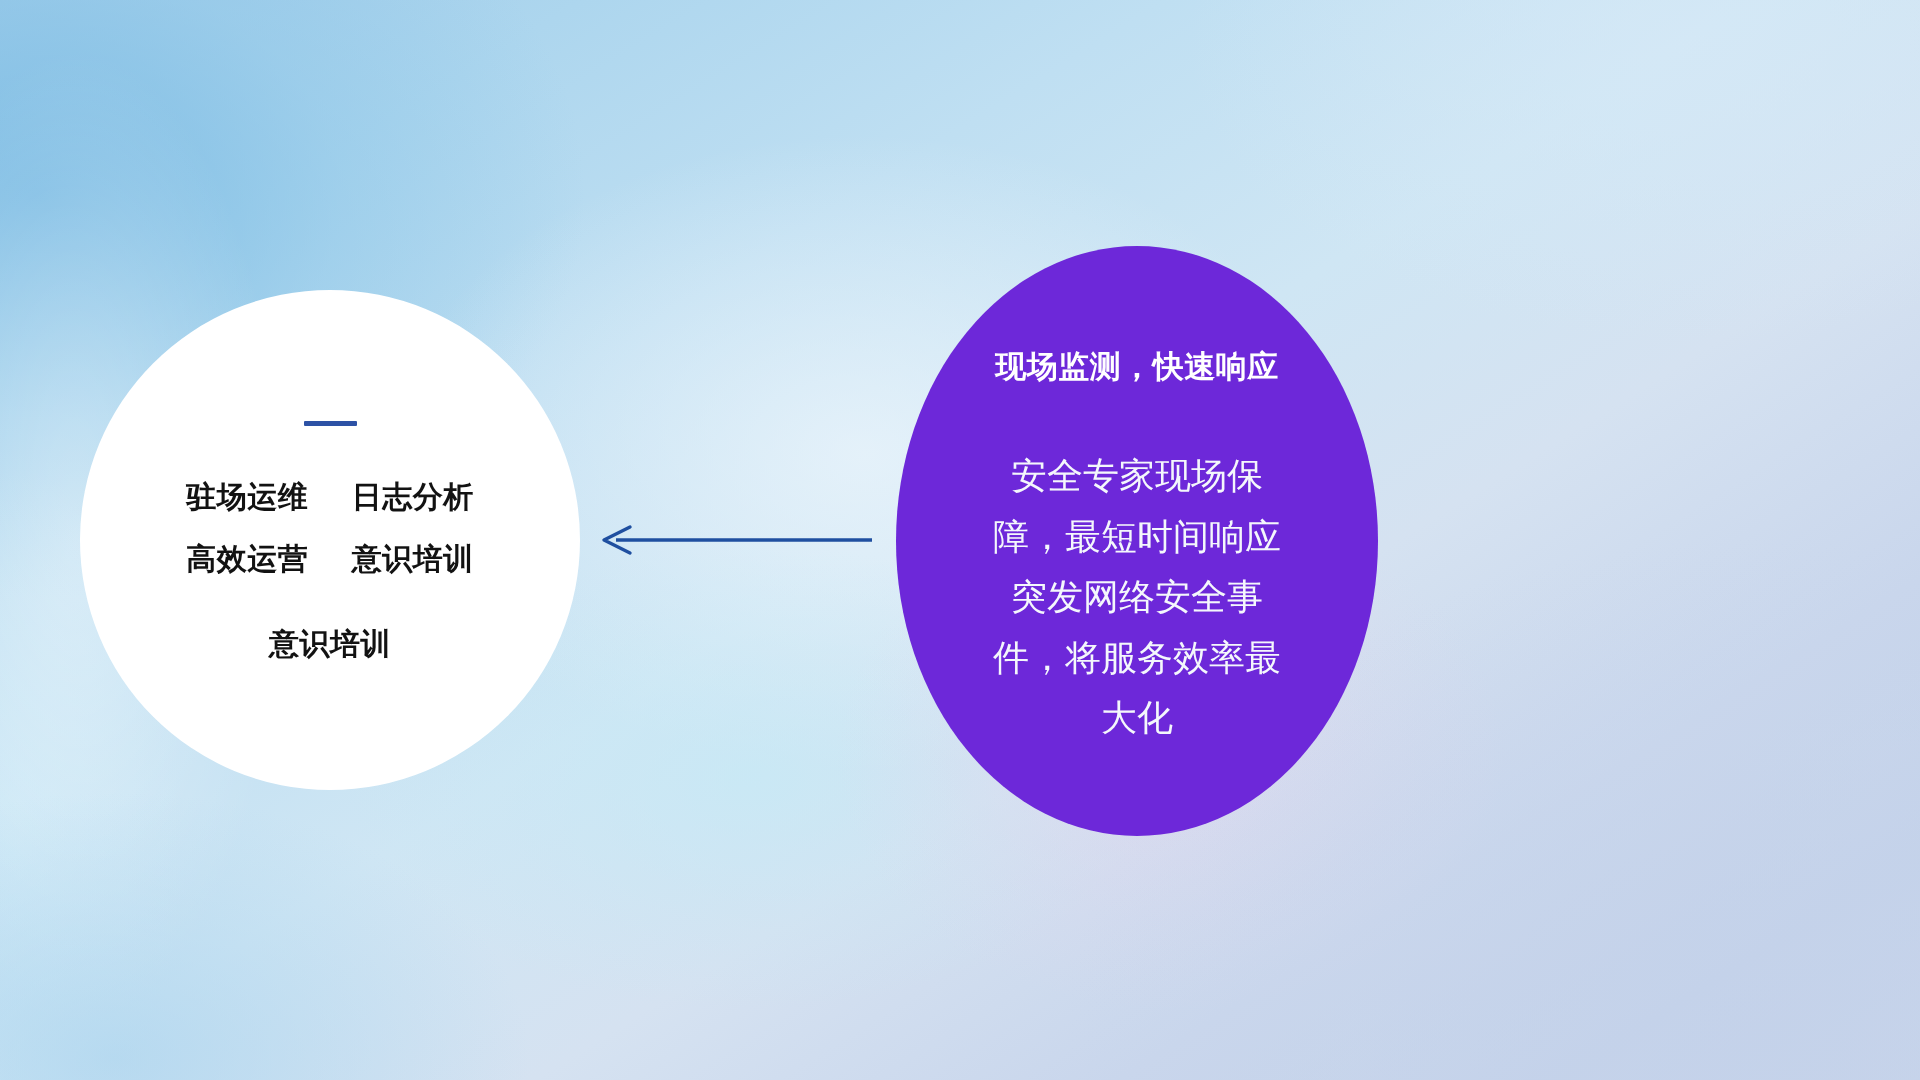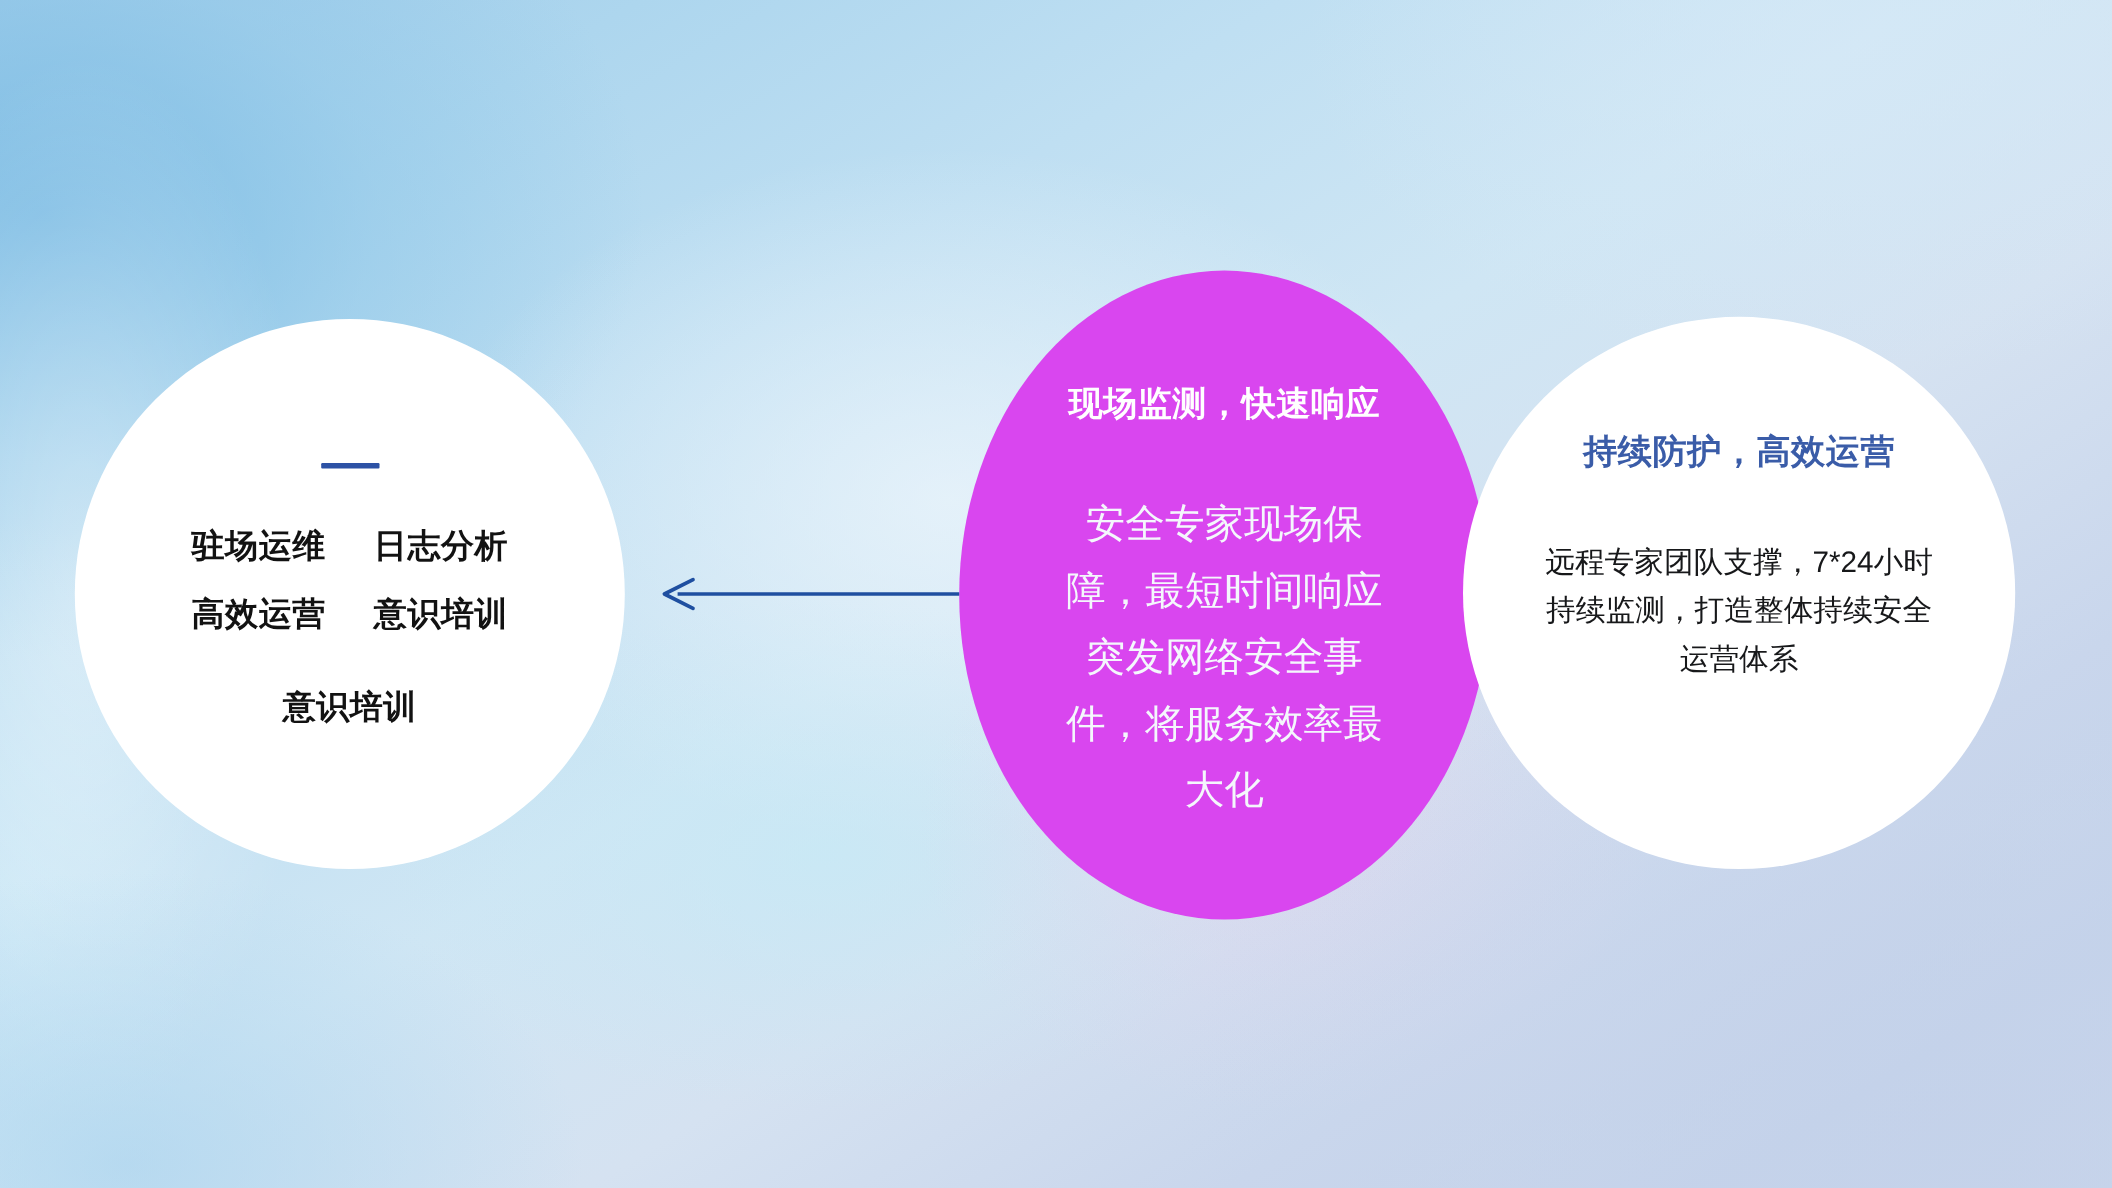--- a/index.html
+++ b/index.html
@@ -57,30 +57,30 @@
   }
   .bg-glow-tr {
     background:radial-gradient(ellipse 700px 420px at 88% 4%,
       rgba(214,233,247,0.70) 0%, rgba(214,233,247,0) 72%);
   }
 
   
   .circle { position:absolute; border-radius:50%; }
 
   #circle-left {
-    left:68px; top:290px; width:500px; height:500px;
+    left:80px; top:290px; width:500px; height:500px;
     background:#ffffff;
   }
   #circle-right {
     left:1330px; top:288px; width:502px; height:502px;
     background:#ffffff;
   }
   #circle-middle {
-    left:872px; top:246px; width:482px; height:590px;
-    background:#d946ef;
+    left:896px; top:246px; width:482px; height:590px;
+    background:#6d28d9;
   }
 
   
   #circle-left .inner {
     position:absolute; inset:0;
     display:flex; flex-direction:column;
     align-items:center; justify-content:center;
     padding:0 26px;
   }
   #left-dash {
@@ -173,26 +173,20 @@
     </div>
   </div>
 
   <div class="circle" id="circle-middle">
     <div class="inner">
       <div id="mid-title">现场监测，快速响应</div>
       <div id="mid-body">安全专家现场保障，最短时间响应突发网络安全事件，将服务效率最大化</div>
     </div>
   </div>
 
-  <div class="circle" id="circle-right">
-    <div class="inner">
-      <div id="right-title">持续防护，高效运营</div>
-      <div id="right-body">远程专家团队支撑，7*24小时持续监测，打造整体持续安全运营体系</div>
-    </div>
-  </div>
 
   <div id="arrow">
     <svg width="276" height="48" viewBox="0 0 276 48" xmlns="http://www.w3.org/2000/svg" aria-hidden="true">
       <line x1="274" y1="24" x2="18" y2="24" stroke="#1f4fa0" stroke-width="3.4" stroke-linecap="butt"></line>
       <polyline points="32,11 6,24 32,37" fill="none" stroke="#1f4fa0" stroke-width="3.4" stroke-linecap="round" stroke-linejoin="round"></polyline>
     </svg>
   </div>
 
 </div>
 

